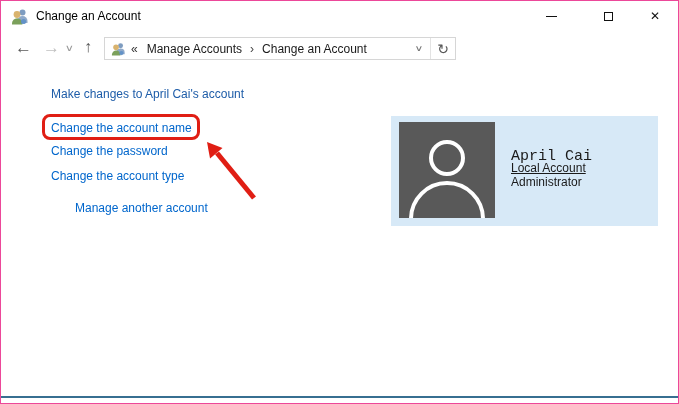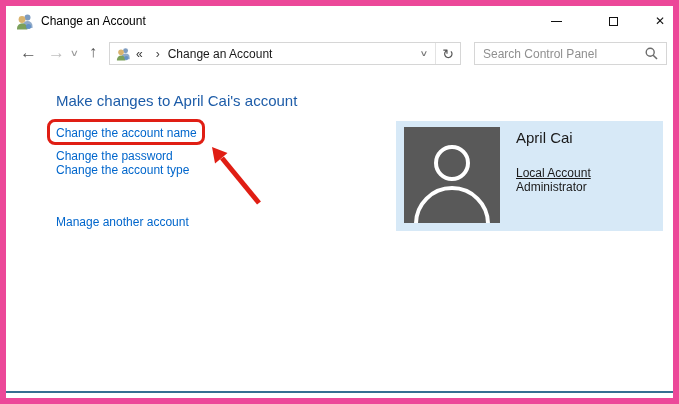--- a/index.html
+++ b/index.html
@@ -1,20 +1,20 @@
 <!DOCTYPE html>
 <html><head>
 <meta charset="utf-8">
 <style>
   * { box-sizing: border-box; }
   body { margin: 0; background: #fff; }
   .window {
     position: relative; width: 679px; height: 404px;
     background: #fff; overflow: hidden;
-    border: 6px solid #ec4899;
+    border: 1px solid #ec4899;
     font-family: "Liberation Sans", sans-serif;
   }
   .bottom-accent { position: absolute; left: 0; right: 0; bottom: 5px; height: 2px; background: #376f91; }
 
   
   .titlebar { position: absolute; top: 0; left: 0; right: 0; height: 30px; background: #fff; }
   .titlebar-icon { position: absolute; left: 10px; top: 7px; width: 18px; height: 17px; }
   .title-text { position: absolute; left: 35px; top: 8px; font-size: 12px; color: #000; white-space: nowrap; }
   .win-btn { position: absolute; top: 0; width: 46px; height: 30px; display: flex; align-items: center; justify-content: center; color: #111; cursor: default; }
   .btn-min { left: 527px; }
@@ -49,37 +49,37 @@
     border: 1px solid #d6d6d6; background: #fff; display: flex; align-items: center;
   }
   .searchbox input {
     flex: 1; border: none; outline: none; font-size: 12px; color: #333;
     padding: 0 0 0 8px; font-family: "Liberation Sans", sans-serif; background: transparent; min-width: 0;
   }
   .searchbox input::placeholder { color: #8f8f8f; opacity: 1; }
   .search-icon { margin: 0 8px 0 4px; display: flex; cursor: pointer; }
 
   
-  .heading { position: absolute; left: 50px; top: 86px; font-size: 15px; color: #1d5ca8; white-space: nowrap; }
+  .heading { position: absolute; left: 50px; top: 86px; font-size: 12px; color: #1d5ca8; white-space: nowrap; }
   .task-link { position: absolute; left: 50px; font-size: 12px; color: #0066cc; text-decoration: none; cursor: pointer; white-space: nowrap; }
   .link-1 { top: 120px; }
   .link-2 { top: 143px; }
-  .link-3 { top: 157px; }
-  .link-4 { top: 209px; }
+  .link-3 { top: 168px; }
+  .link-4 { top: 200px; margin-left: 24px; }
 
   .red-box {
     position: absolute; left: 41px; top: 113px; width: 158px; height: 26px;
     border: 3px solid #e01e14; border-radius: 8px; pointer-events: none;
   }
   .arrow-overlay { position: absolute; left: 0; top: 0; width: 679px; height: 404px; pointer-events: none; }
 
   
   .tile { position: absolute; left: 390px; top: 115px; width: 267px; height: 110px; background: #d7e9f7; }
   .avatar { position: absolute; left: 8px; top: 6px; width: 96px; height: 96px; background: #595959; }
-  .tile-name { position: absolute; left: 120px; top: 8px; font-size: 15px; color: #1a1a1a; white-space: nowrap; }
+  .tile-name { position: absolute; left: 120px; top: 32px; font-size: 15px; color: #1a1a1a; white-space: nowrap; font-family: Liberation Mono, monospace; }
   .tile-detail { position: absolute; left: 120px; font-size: 12px; color: #1a1a1a; white-space: nowrap; }
   .detail-0 { top: 45px; text-decoration: underline; }
   .detail-1 { top: 59px; text-align: center; }
   .detail-2 { top: 73px; }
 </style>
 </head>
 <body>
 
 <div class="window">
 
@@ -114,37 +114,29 @@
     <span class="crumb-icon">
       <svg width="15" height="14" viewBox="0 0 18 17">
         <circle cx="11.5" cy="4.5" r="3" fill="#7e9cc0"></circle>
         <path d="M6.5 13 a5 5 0 0 1 10 0 v2 h-10 z" fill="#8fa9c9"></path>
         <circle cx="6" cy="6.5" r="3.4" fill="#d9b36e"></circle>
         <path d="M1 15.5 a5.2 5.2 0 0 1 10.4 0 v1 h-10.4 z" fill="#7ba05b"></path>
         <circle cx="12.5" cy="13.5" r="2.6" fill="#5e8fc7" opacity="0.9"></circle>
       </svg>
     </span>
     <span class="crumb-overflow">«</span>
+    <span class="crumb">Manage Accounts</span>
     <span class="crumb-sep">›</span>
     <span class="crumb">Change an Account</span>
     <span class="addr-spacer"></span>
     <span class="addr-chev">∨</span>
     <span class="addr-div"></span>
     <span class="addr-refresh">↻</span>
   </div>
 
-  <div class="searchbox">
-    <input type="text" placeholder="Search Control Panel" style="">
-    <span class="search-icon">
-      <svg width="13" height="13" viewBox="0 0 13 13">
-        <circle cx="5.2" cy="5.2" r="4" fill="none" stroke="#6b6b6b" stroke-width="1.4"></circle>
-        <line x1="8.2" y1="8.2" x2="12" y2="12" stroke="#6b6b6b" stroke-width="1.6"></line>
-      </svg>
-    </span>
-  </div>
 
   <div class="heading">Make changes to April Cai's account</div>
 
   <a class="task-link link-2">Change the password</a>
   <a class="task-link link-1">Change the account name</a>
   <a class="task-link link-3">Change the account type</a>
   <a class="task-link link-4">Manage another account</a>
 
   <div class="red-box"></div>
 

